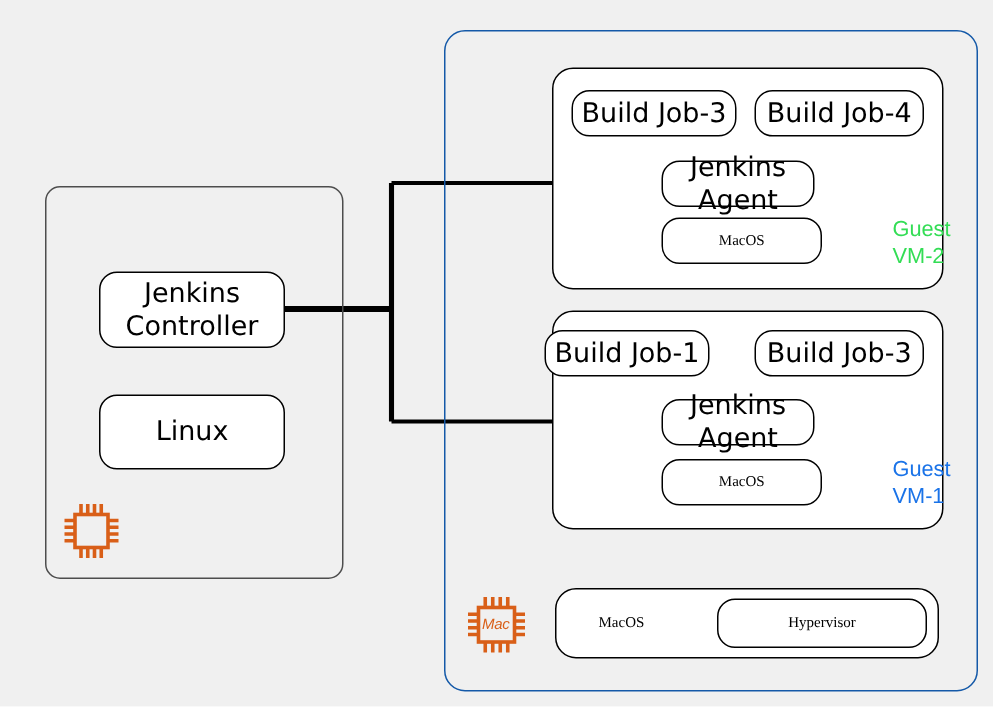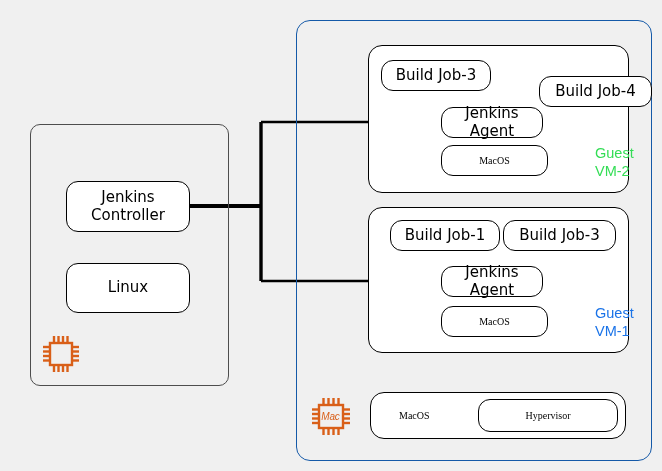--- a/index.html
+++ b/index.html
@@ -23,21 +23,21 @@
     box-sizing: border-box;
     background: #ffffff;
     border: 1.6px solid #000000;
     border-radius: 12px;
     display: flex;
     align-items: center;
     justify-content: center;
     text-align: center;
     color: #000000;
     line-height: 1.18;
-    font-size: 15px;
+    font-size: 18px;
     font-family: "DejaVu Sans", sans-serif;
   }
   .node.sans { font-family: Liberation Serif, serif; font-size: 10px; }
 
   
   .panel {
     position: absolute;
     box-sizing: border-box;
     background: transparent;
     border-radius: 10px;
@@ -154,35 +154,35 @@
     </svg>
   </div>
 
   <div class="panel" id="blue-panel"></div>
 
   <div class="panel" id="vm2-card"></div>
 
   <div class="node" style="left:381px; top:60px; width:110px; height:31px;">
     <span>Build Job-3</span>
   </div>
-  <div class="node" style="left:503px; top:76px; width:113px; height:31px;margin-left:36px;">
+  <div class="node" style="left:503px; top:60px; width:113px; height:31px;">
     <span>Build Job-4</span>
   </div>
   <div class="node" style="left:441px; top:107px; width:102px; height:31px;">
     <span>Jenkins Agent</span>
   </div>
   <div class="node sans" style="left:441px; top:145px; width:107px; height:31px;">
     <span>MacOS</span>
   </div>
   <div class="vm-label" style="left:571px; top:145px; color:#33dd55;">Guest
 VM-2</div>
 
   <div class="panel" id="vm1-card"></div>
 
-  <div class="node" style="left:390px; top:220px; width:110px; height:31px;">
+  <div class="node" style="left:363px; top:220px; width:110px; height:31px;">
     <span>Build Job-1</span>
   </div>
   <div class="node" style="left:503px; top:220px; width:113px; height:31px;">
     <span>Build Job-3</span>
   </div>
   <div class="node" style="left:441px; top:266px; width:102px; height:31px;">
     <span>Jenkins Agent</span>
   </div>
   <div class="node sans" style="left:441px; top:306px; width:107px; height:31px;">
     <span>MacOS</span>

